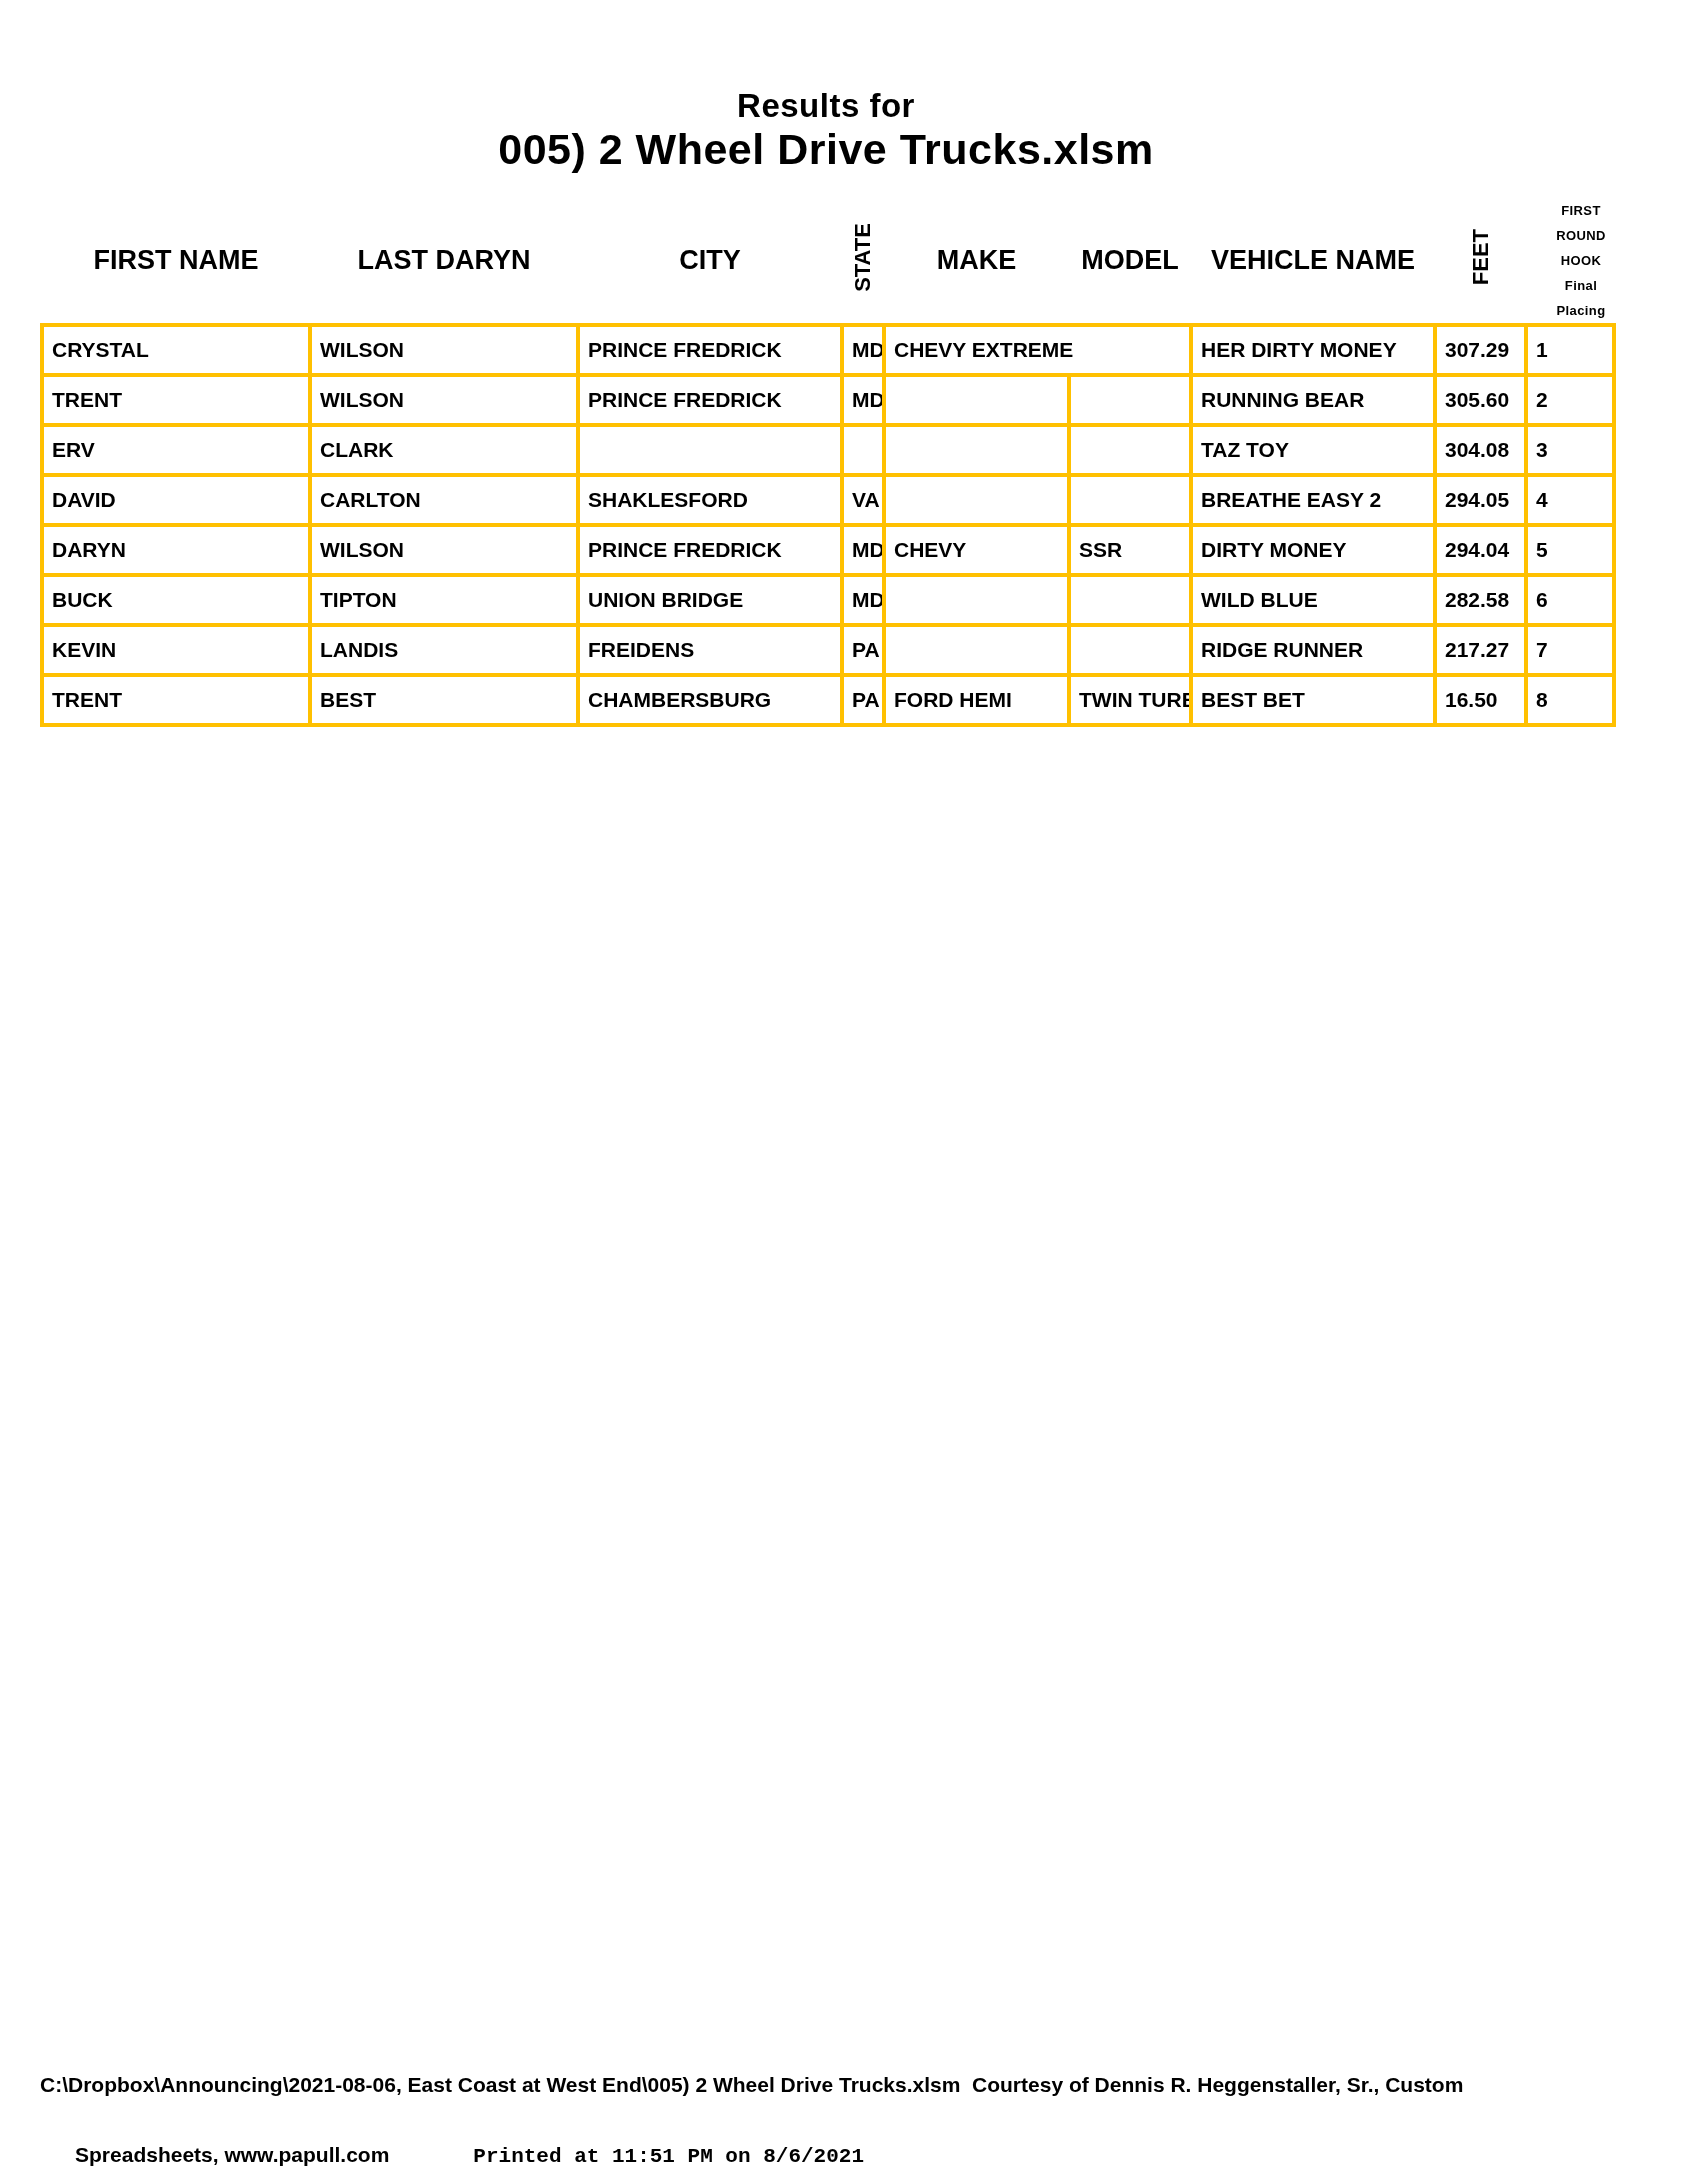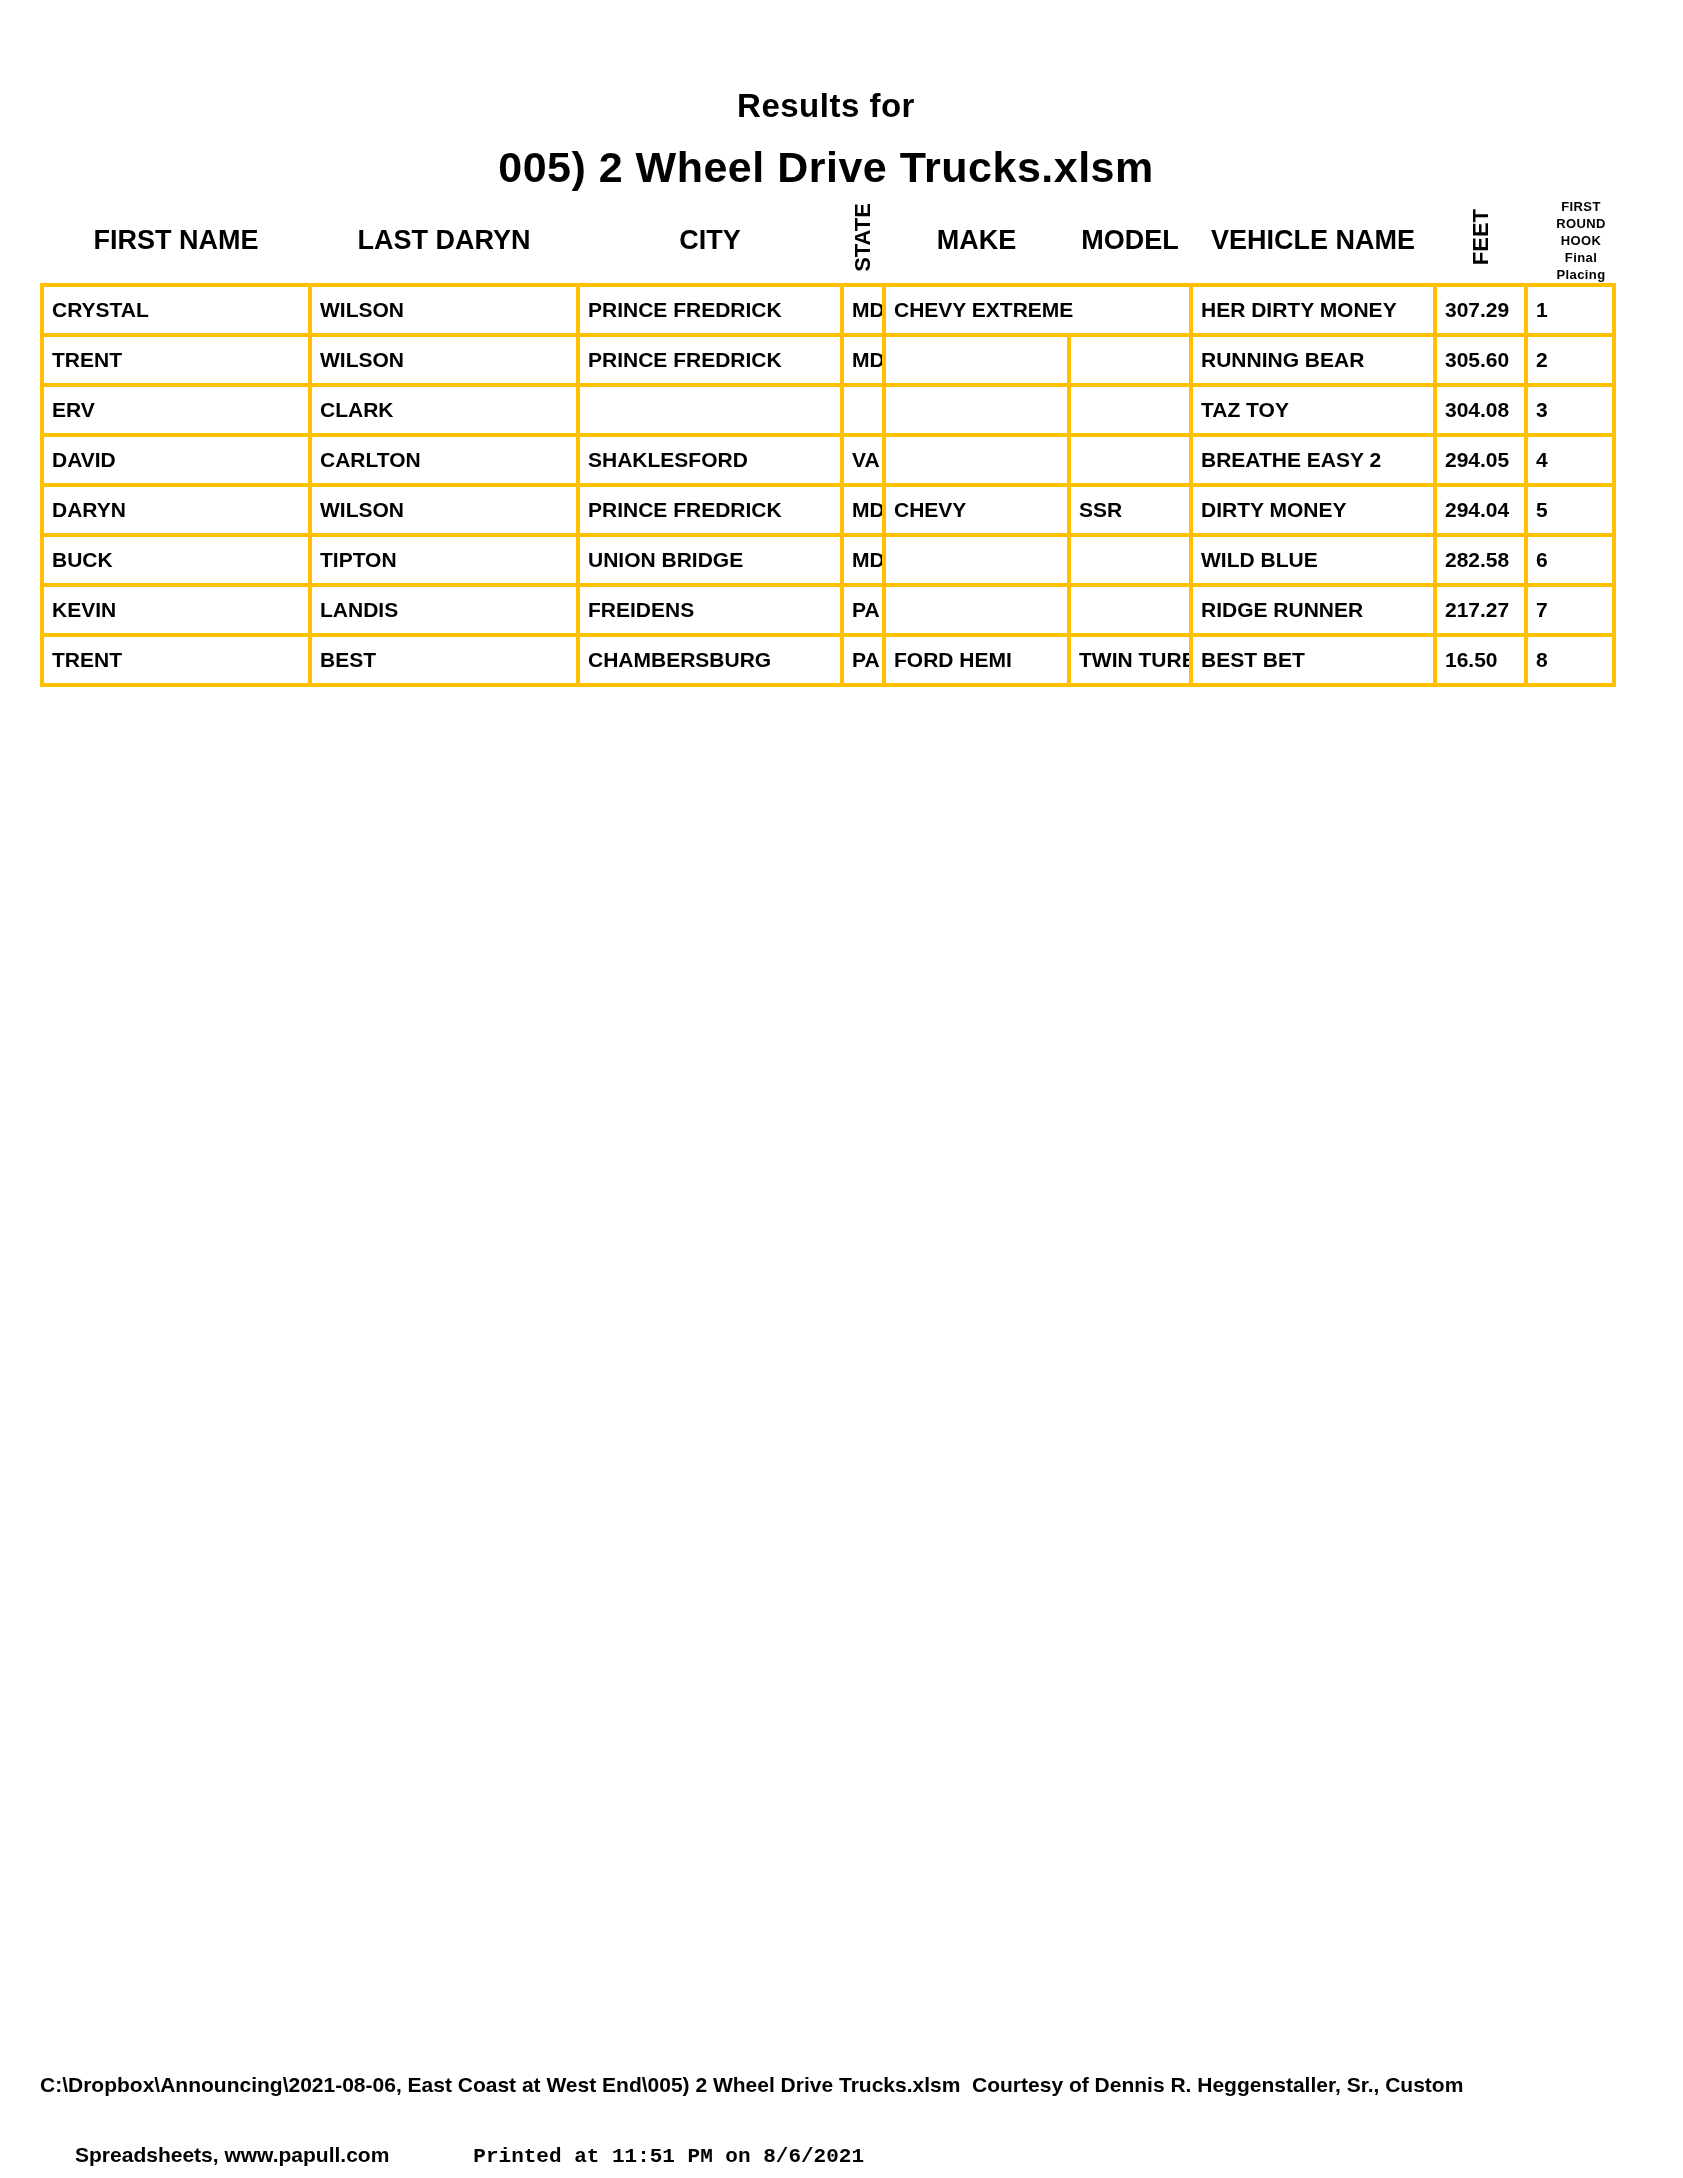--- a/index.html
+++ b/index.html
@@ -9,21 +9,21 @@
     font-weight: bold;
     color: #000000;
     width: 1683px;
     height: 2178px;
     position: relative;
   }
   .page { position: relative; width: 1683px; height: 2178px; background: #ffffff; overflow: hidden; }
 
   .title-block { position: absolute; left: 40px; top: 87px; width: 1572px; text-align: center; }
   .title { font-size: 33px; letter-spacing: 0.5px; }
-  .subtitle { font-size: 43px; margin-top: 18px; letter-spacing: 0.5px; }
+  .subtitle { font-size: 43px; letter-spacing: 0.5px; }
 
   table.results {
     position: absolute;
     left: 40px;
     top: 198px;
     width: 1572px;
     border-collapse: collapse;
     table-layout: fixed;
   }
   
@@ -38,21 +38,21 @@
     overflow: visible;
   }
   th .vert {
     display: inline-block;
     writing-mode: vertical-rl;
     transform: rotate(180deg);
     font-size: 22px;
     line-height: 1;
     white-space: nowrap;
   }
-  th .small-hdr { font-size: 13px; line-height: 17px; letter-spacing: 0.4px; margin-left: 22px; }
+  th .small-hdr { font-size: 13px; line-height: 25px; letter-spacing: 0.4px; margin-left: 22px; }
 
   tr.data-row td {
     border: 4px solid #FFC000;
     height: 50px;
     font-size: 21px;
     font-weight: bold;
     vertical-align: middle;
     padding: 0 6px 0 8px;
     white-space: nowrap;
     overflow: hidden;

